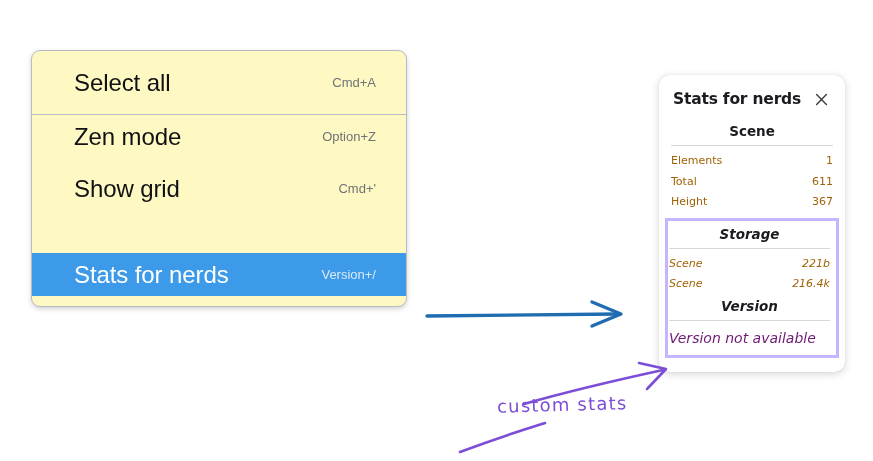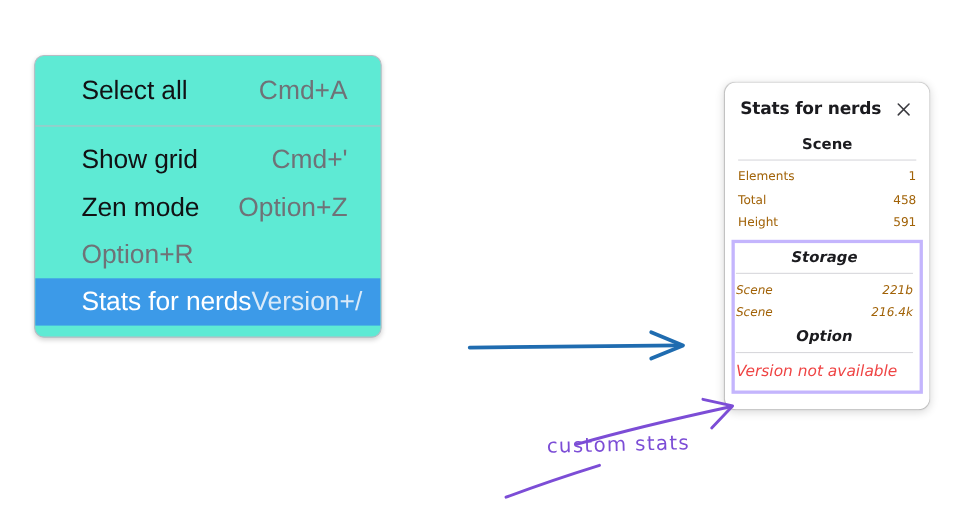--- a/index.html
+++ b/index.html
@@ -14,22 +14,22 @@
     overflow: hidden;
     font-family: "Liberation Sans", sans-serif;
     -webkit-font-smoothing: antialiased;
   }
 
   
   #context-menu {
     position: absolute;
     left: 31px;
     top: 50px;
-    width: 316px;
-    background: #5eead4;
+    width: 376px;
+    background: #fef9c3;
     border: 1px solid #b7bcc4;
     border-radius: 9px;
     box-shadow: 0 2px 5px rgba(0,0,0,0.18);
     padding: 0 0 10px 0;
     box-sizing: border-box;
     overflow: hidden;
   }
   .menu-group { padding: 0; }
   .menu-group.first { padding-top: 10px; }
   .menu-sep {
@@ -47,21 +47,21 @@
     cursor: default;
   }
   .menu-item.pad-top { margin-top: 9px; }
   .menu-item .mi-label {
     font-size: 24px;
     color: #111114;
     letter-spacing: -0.1px;
     white-space: nowrap;
   }
   .menu-item .mi-shortcut {
-    font-size: 24px;
+    font-size: 13px;
     color: #6f7277;
     white-space: nowrap;
   }
   .menu-item.selected {
     background: #3c9ae8;
   }
   .menu-item.selected .mi-label { color: #ffffff; }
   .menu-item.selected .mi-shortcut { color: #d9eaf9; }
 
   
@@ -114,21 +114,21 @@
     align-items: baseline;
     font-size: 11px;
     color: #a16207;
     padding: 2px 0;
     line-height: 1.5;
   }
   .sp-row .k { white-space: nowrap; }
   .sp-row .v { white-space: nowrap; }
   .sp-plain {
     font-size: 14px;
-    color: #ef4444;
+    color: #701a75;
     padding: 2px 0;
     line-height: 1.5;
     white-space: nowrap;
   }
   #storage-version-box {
     border: 3px solid #c4b5fd;
     margin: 5px -6px 0 -6px;
     padding: 2px 6px 4px 1px;
     font-style: italic;
   }
@@ -161,30 +161,29 @@
   <div class="menu-group first">
     <div class="menu-item">
       <span class="mi-label">Select all</span>
       <span class="mi-shortcut">Cmd+A</span>
     </div>
   </div>
 
   <div class="menu-sep"></div>
 
   <div class="menu-group">
+    <div class="menu-item">
+      <span class="mi-label">Zen mode</span>
+      <span class="mi-shortcut">Option+Z</span>
+    </div>
     <div class="menu-item pad-top">
       <span class="mi-label">Show grid</span>
       <span class="mi-shortcut">Cmd+'</span>
     </div>
     <div class="menu-item">
-      <span class="mi-label">Zen mode</span>
-      <span class="mi-shortcut">Option+Z</span>
-    </div>
-    <div class="menu-item">
-      <span class="mi-shortcut">Option+R</span>
     </div>
     <div class="menu-item selected">
       <span class="mi-label">Stats for nerds</span>
       <span class="mi-shortcut">Version+/</span>
     </div>
   </div>
 
 </div>
 
 <div id="stats-panel">
@@ -200,45 +199,45 @@
 
   <div>
     <div class="sp-section-title">Scene</div>
     <div class="sp-rule"></div>
     <div class="sp-row">
       <span class="k">Elements</span>
       <span class="v">1</span>
     </div>
     <div class="sp-row">
       <span class="k">Total</span>
-      <span class="v">458</span>
+      <span class="v">611</span>
     </div>
     <div class="sp-row">
       <span class="k">Height</span>
-      <span class="v">591</span>
+      <span class="v">367</span>
     </div>
   </div>
 
   <div id="storage-version-box">
 
     <div>
       <div class="sp-section-title">Storage</div>
       <div class="sp-rule"></div>
       <div class="sp-row">
         <span class="k">Scene</span>
         <span class="v">221b</span>
       </div>
       <div class="sp-row">
         <span class="k">Scene</span>
         <span class="v">216.4k</span>
       </div>
     </div>
 
     <div>
-      <div class="sp-section-title">Option</div>
+      <div class="sp-section-title">Version</div>
       <div class="sp-rule"></div>
       <div class="sp-plain">Version not available</div>
     </div>
 
   </div>
 </div>
 
 <svg id="annotations" viewBox="0 0 873 461">
 
   <g>

